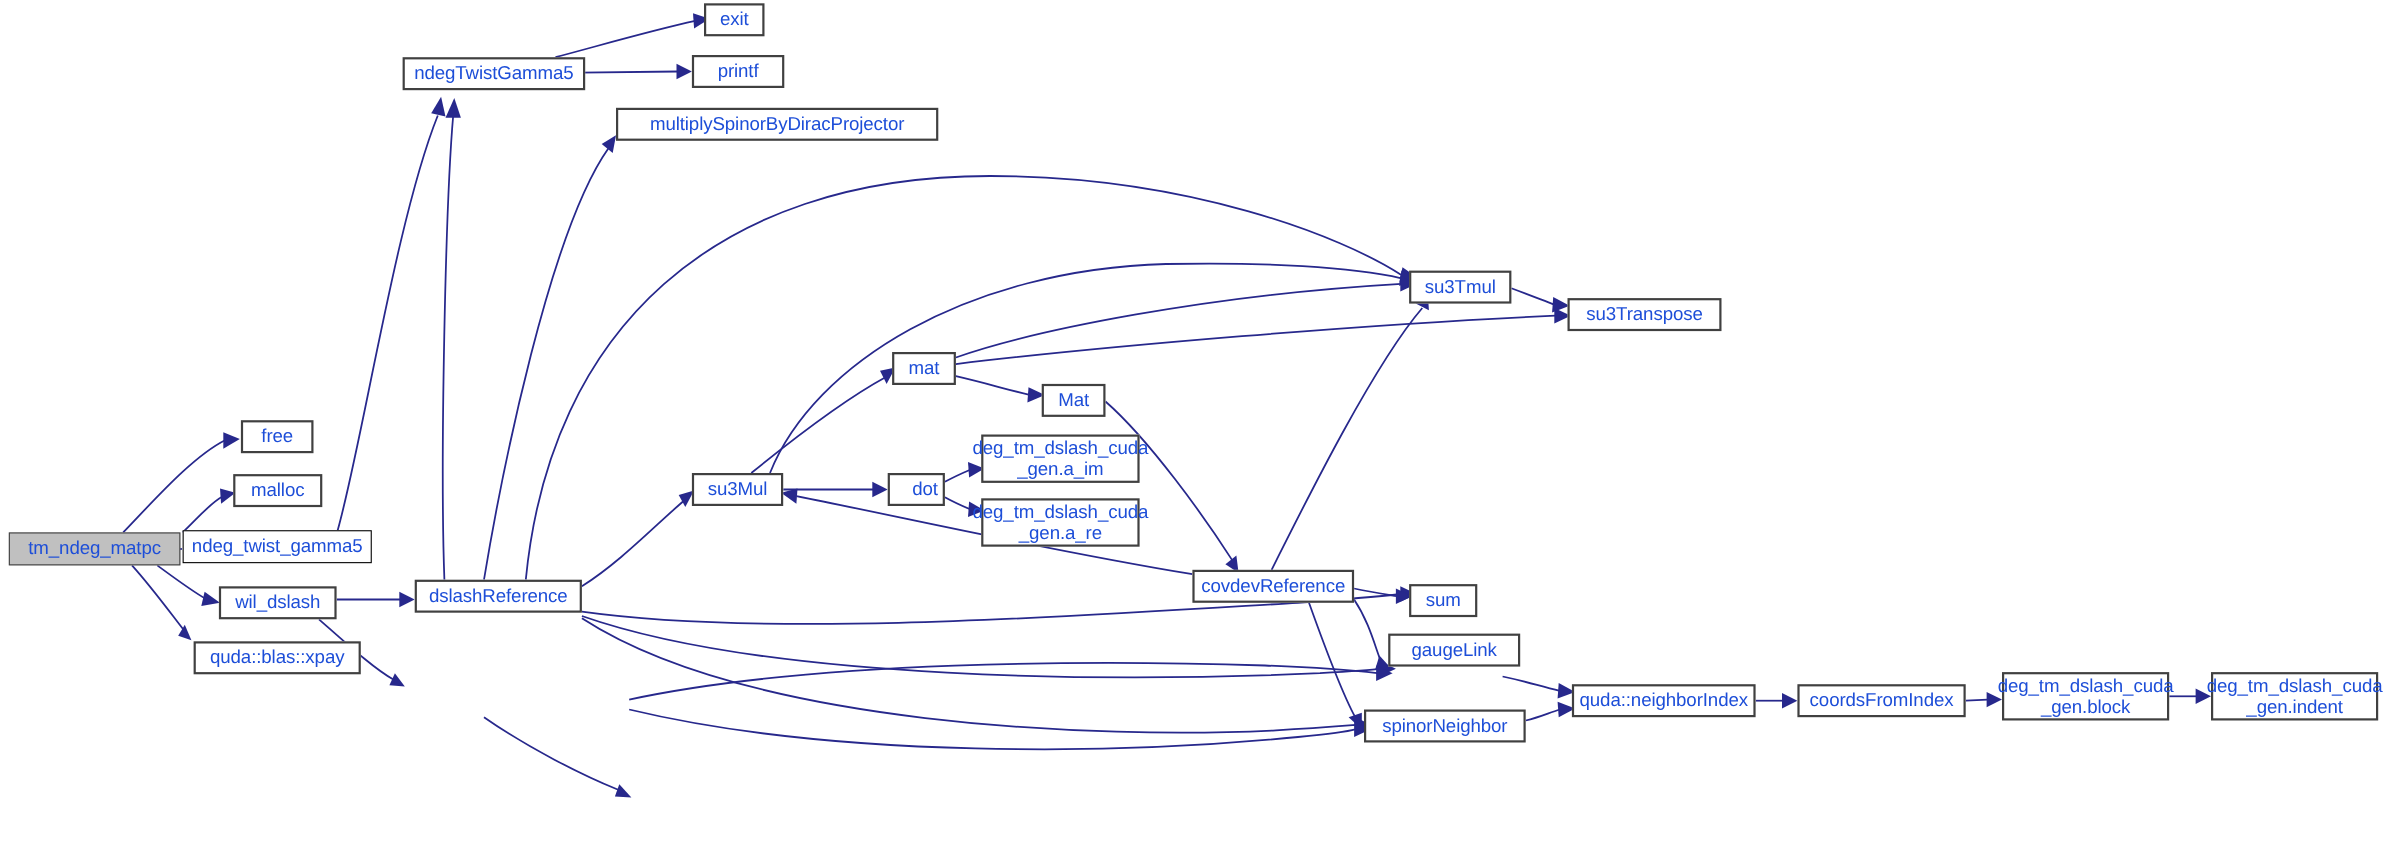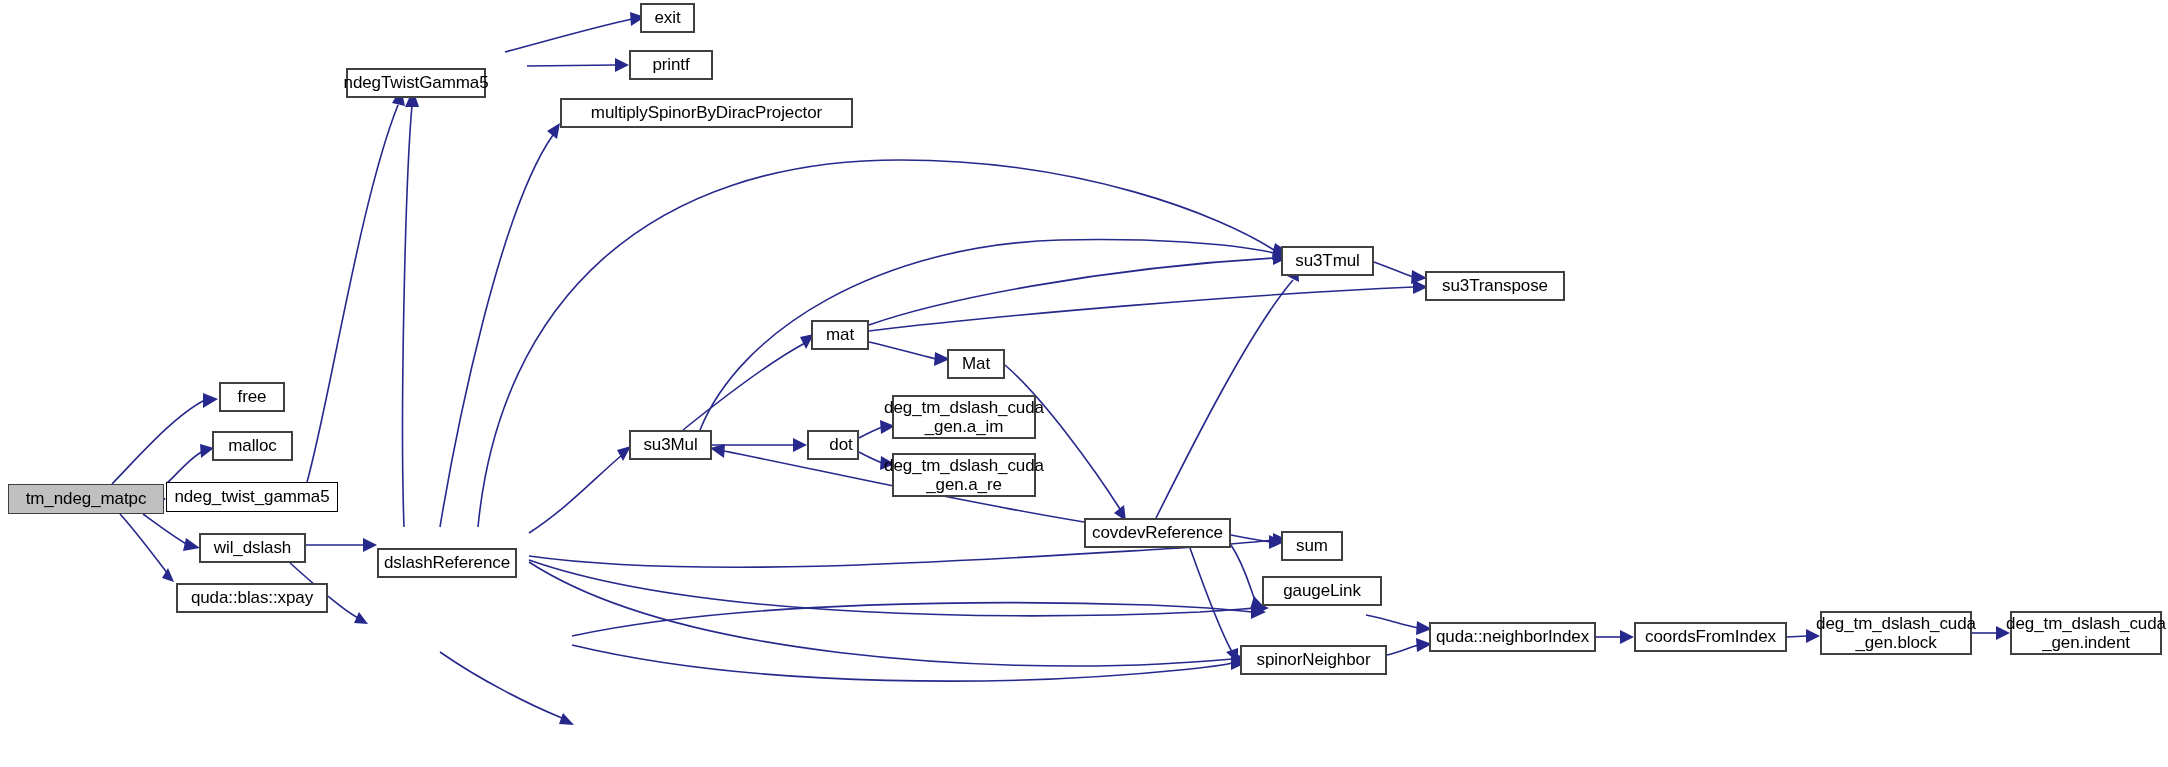--- a/index.html
+++ b/index.html
@@ -22,21 +22,21 @@
     top: 0;
     width: 2168px;
     height: 767px;
     pointer-events: none;
   }
   .node {
     position: absolute;
     box-sizing: border-box;
     background: #ffffff;
     border: 1px solid #000000;
-    color: #000000;
+    color: #1d4ed8;
     font-size: 17px;
     line-height: 1.12;
     display: flex;
     align-items: center;
     justify-content: center;
     text-align: center;
     white-space: pre;
     letter-spacing: -0.1px;
     z-index: 5;
   }
@@ -266,22 +266,22 @@
     </g>
 
   </svg>
 
   <div class="node current" style="left:8px;  top:484px; width:156px; height:30px;">tm_ndeg_matpc</div>
   <div class="node thick" style="left:219px;top:382px; width:66px;  height:30px;">free</div>
   <div class="node thick" style="left:212px;top:431px; width:81px;  height:30px;">malloc</div>
   <div class="node" style="left:166px;top:482px; width:172px; height:30px;">ndeg_twist_gamma5</div>
   <div class="node thick" style="left:199px;top:533px; width:107px; height:30px;">wil_dslash</div>
   <div class="node thick" style="left:176px;top:583px; width:152px; height:30px;">quda::blas::xpay</div>
-  <div class="node thick" style="left:377px;top:527px; width:140px; height:30px;margin-top:21px;">dslashReference</div>
-  <div class="node thick" style="left:346px;top:52px;  width:140px; height:30px;margin-top:16px;">ndegTwistGamma5</div>
+  <div class="node thick" style="left:377px;top:527px; width:152px; height:30px;">dslashReference</div>
+  <div class="node thick" style="left:366px;top:52px;  width:166px; height:30px;">ndegTwistGamma5</div>
   <div class="node thick" style="left:640px;top:3px;   width:55px;  height:30px;">exit</div>
   <div class="node thick" style="left:629px;top:50px;  width:84px;  height:30px;text-align:center;">printf</div>
   <div class="node thick" style="left:560px;top:98px;  width:293px; height:30px;">multiplySpinorByDiracProjector</div>
   <div class="node thick" style="left:629px;top:430px; width:83px;  height:30px;">su3Mul</div>
   <div class="node thick" style="left:811px;top:320px; width:58px;  height:30px;">mat</div>
   <div class="node thick" style="left:947px;top:349px; width:58px;  height:30px;">Mat</div>
   <div class="node thick" style="left:807px;top:430px; width:52px;  height:30px;padding-left:16px;">dot</div>
   <div class="node thick" style="left:892px;top:395px; width:144px; height:44px;">deg_tm_dslash_cuda
 _gen.a_im</div>
   <div class="node thick" style="left:892px;top:453px; width:144px; height:44px;">deg_tm_dslash_cuda

